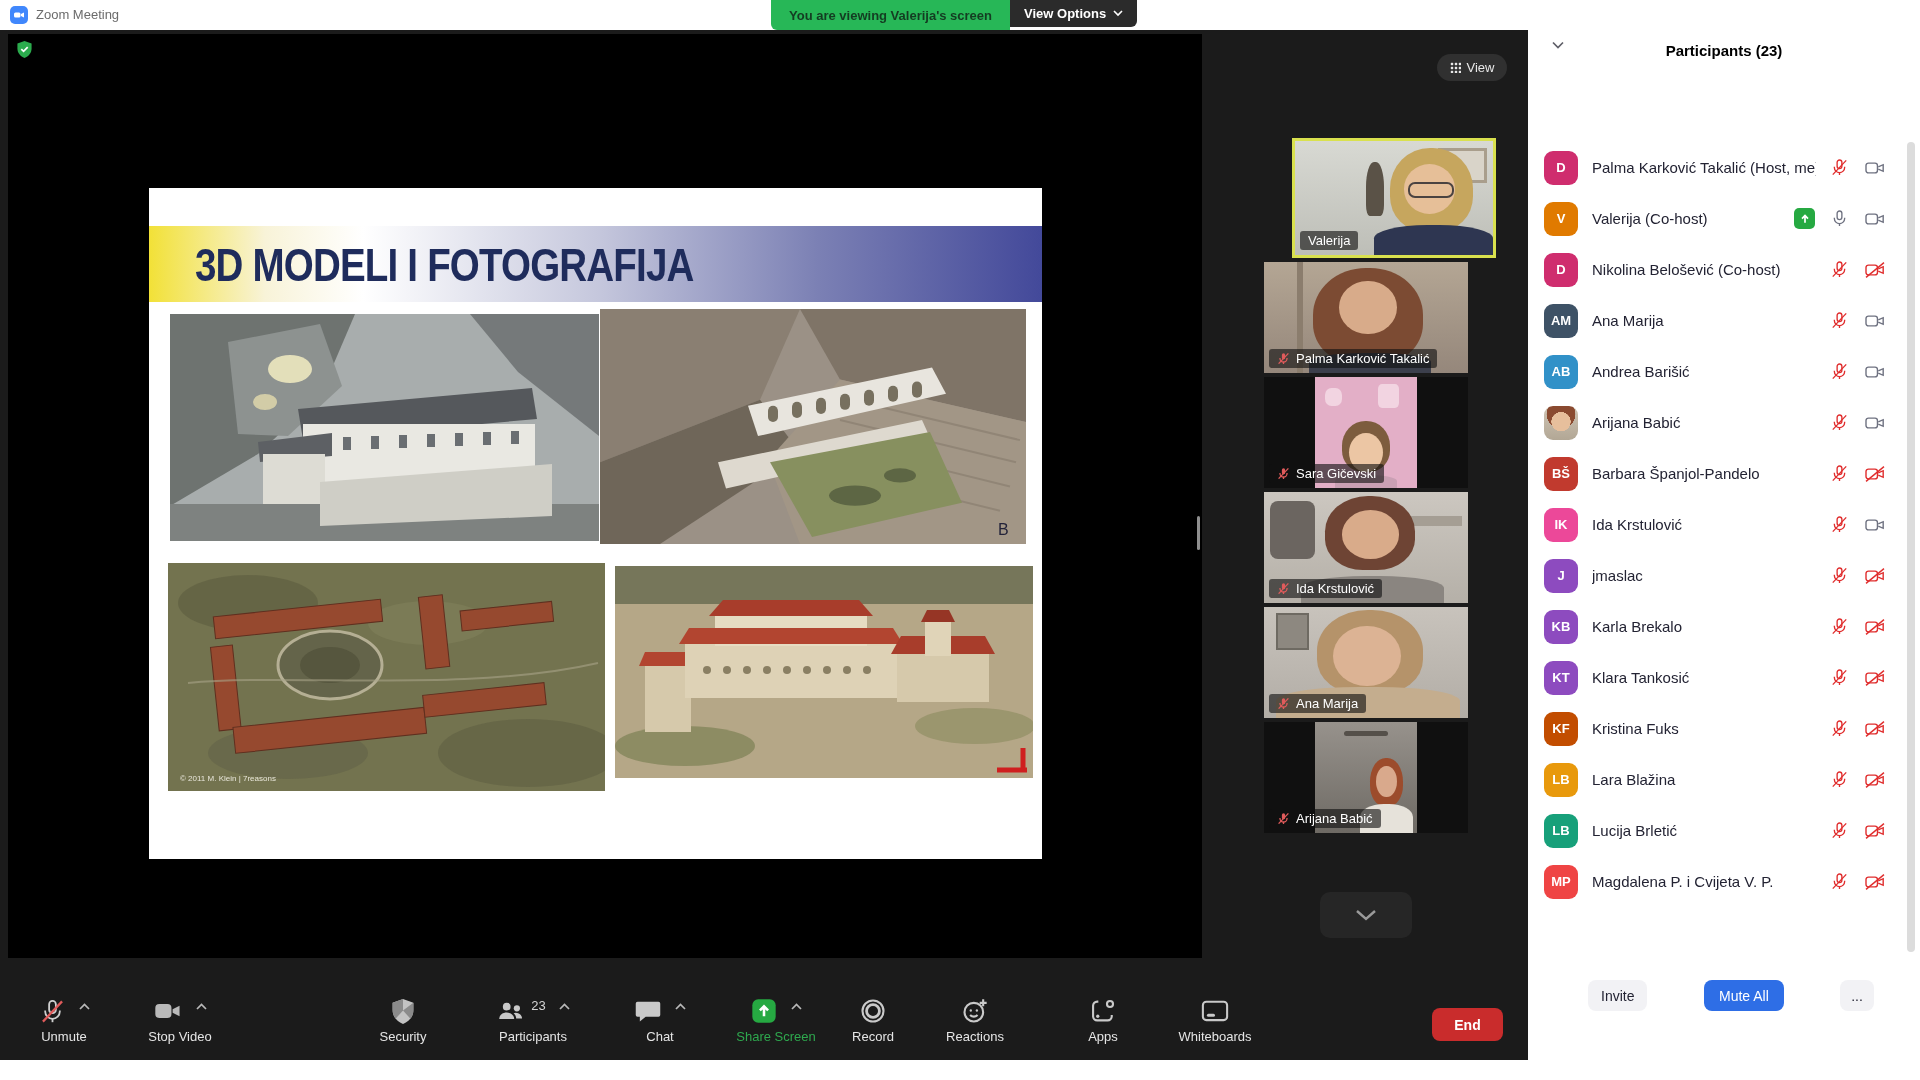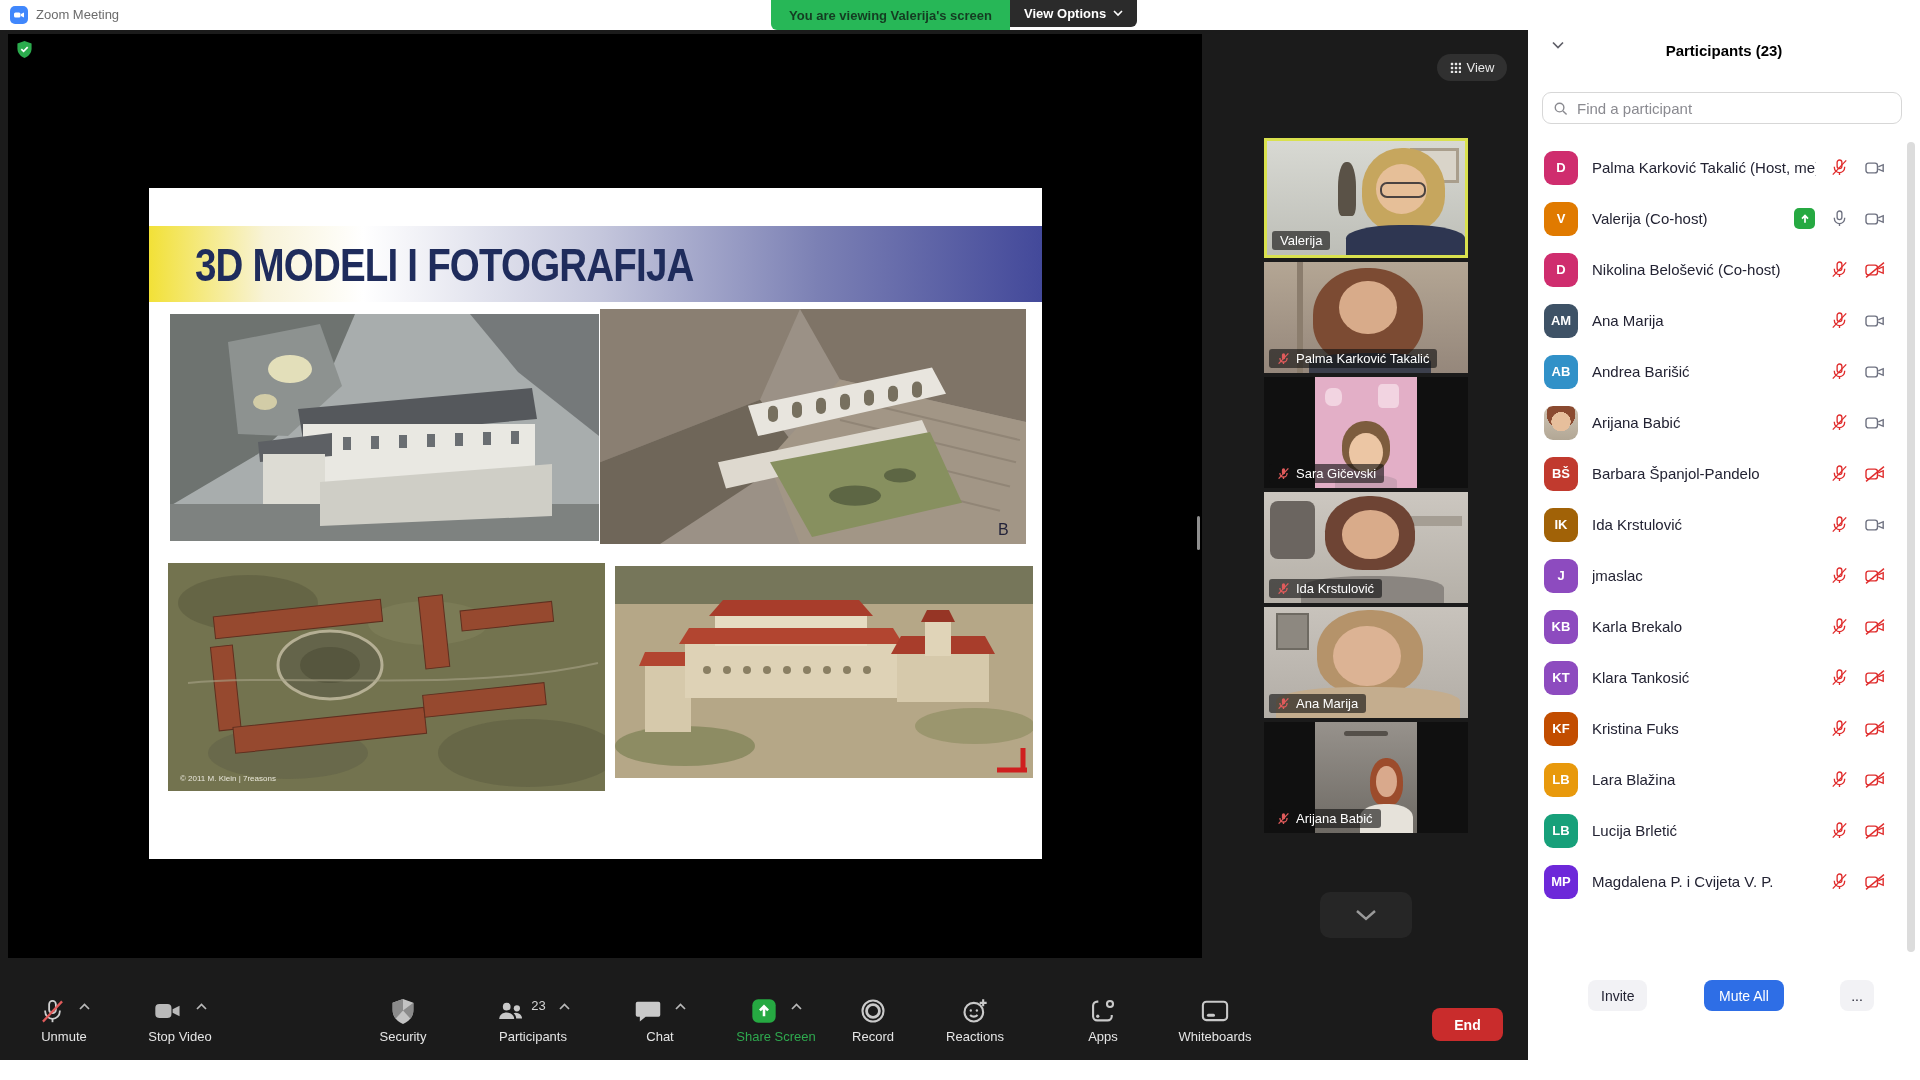--- a/index.html
+++ b/index.html
@@ -34,21 +34,21 @@
   .slide{position:absolute;left:149px;top:158px;width:893px;height:671px;background:#fff;}
   .slide-banner{position:absolute;left:0;top:38px;width:893px;height:76px;
     background:linear-gradient(90deg,#f2e137 0%,#f8f3d8 13%,#ffffff 24%,#c6c8dd 50%,#7b80b4 75%,#43499a 100%);display:flex;align-items:center;}
   .slide-title{margin-left:46px;font-size:47px;font-weight:600;color:#1f2c5c;letter-spacing:-1px;transform:scaleX(.82);transform-origin:left center;white-space:nowrap;}
   .simg{position:absolute;}
   .simg svg{display:block;width:100%;height:100%;}
 
   
   .thumbs{position:absolute;left:1264px;top:138px;width:204px;}
   .thumb{position:absolute;left:0;width:204px;height:111px;background:#101010;overflow:hidden;}
-  .thumb:nth-child(1){top:0;height:114px;border:3px solid #d9e14e;width:198px;}
+  .thumb:nth-child(1){top:0;height:114px;border:3px solid #d9e14e;width:198px;margin-left:28px;}
   .thumb:nth-child(2){top:124px;} .thumb:nth-child(3){top:239px;}
   .thumb:nth-child(4){top:354px;} .thumb:nth-child(5){top:469px;} .thumb:nth-child(6){top:584px;}
   .scene{position:absolute;inset:0;}
   .thumb.portrait .scene{left:25%;right:25%;}
   .person{position:absolute;inset:0;}
   .hair,.face,.torso,.d1,.d2{position:absolute;}
   .hair{border-radius:48% 48% 42% 42%;}
   .face{border-radius:50%;}
   .torso{border-radius:45% 45% 0 0;}
   .t-label{position:absolute;left:5px;bottom:5px;background:rgba(16,16,16,.62);color:#fff;font-size:13px;padding:2px 8px;border-radius:3px;display:flex;align-items:center;gap:6px;white-space:nowrap;max-width:180px;overflow:hidden;}
@@ -616,27 +616,20 @@
   <div class="panel">
     <div class="panel-header">
       <button class="panel-collapse">
         <svg width="12" height="8" viewBox="0 0 12 8">
             <path d="M1 1.5l5 5 5-5" stroke="#5f5f68" stroke-width="1.7" fill="none"></path>
           </svg>
       </button>
       <div class="panel-title">Participants (23)</div>
     </div>
 
-    <div class="p-search">
-      <svg width="15" height="15" viewBox="0 0 16 16" fill="none" stroke="#8a8a90" stroke-width="1.5">
-          <circle cx="7" cy="7" r="4.6"></circle>
-          <line x1="10.6" y1="10.6" x2="14.5" y2="14.5"></line>
-        </svg>
-      <input type="text" placeholder="Find a participant" style="">
-    </div>
 
     <div class="p-list">
       <div class="p-row">
           <div class="p-avatar" style="background: rgb(207, 45, 110);">D</div>
           <div class="p-name">Palma Karković Takalić (Host, me)</div>
           <div class="p-icons">
 
             <span>
               <svg width="19" height="19" viewBox="0 0 24 24" fill="none" stroke="#e02d2d" stroke-width="1.7">
                 <rect x="9" y="2.5" width="6" height="11" rx="3"></rect>
@@ -786,21 +779,21 @@
             <span>
               <svg width="22" height="18" viewBox="0 0 26 22" fill="none" stroke="#e02d2d" stroke-width="1.7">
                 <rect x="2" y="5" width="14" height="12" rx="3"></rect>
                 <path d="M17 9.5 23 7v8l-6-2.5"></path>
                 <line x1="2" y1="20" x2="24" y2="2"></line>
               </svg>
             </span>
           </div>
         </div>
         <div class="p-row">
-          <div class="p-avatar" style="background: #a16207;">IK</div>
+          <div class="p-avatar" style="background: #ec4899;">IK</div>
           <div class="p-name">Ida Krstulović</div>
           <div class="p-icons">
 
             <span>
               <svg width="19" height="19" viewBox="0 0 24 24" fill="none" stroke="#e02d2d" stroke-width="1.7">
                 <rect x="9" y="2.5" width="6" height="11" rx="3"></rect>
                 <path d="M5.5 11v1a6.5 6.5 0 0 0 13 0v-1"></path>
                 <line x1="12" y1="18.5" x2="12" y2="21.5"></line>
                 <line x1="3.5" y1="21" x2="20.5" y2="3"></line>
               </svg>
@@ -946,21 +939,21 @@
             <span>
               <svg width="22" height="18" viewBox="0 0 26 22" fill="none" stroke="#e02d2d" stroke-width="1.7">
                 <rect x="2" y="5" width="14" height="12" rx="3"></rect>
                 <path d="M17 9.5 23 7v8l-6-2.5"></path>
                 <line x1="2" y1="20" x2="24" y2="2"></line>
               </svg>
             </span>
           </div>
         </div>
         <div class="p-row">
-          <div class="p-avatar" style="background: #6d28d9;">MP</div>
+          <div class="p-avatar" style="background: #ef4444;">MP</div>
           <div class="p-name">Magdalena P. i Cvijeta V. P.</div>
           <div class="p-icons">
 
             <span>
               <svg width="19" height="19" viewBox="0 0 24 24" fill="none" stroke="#e02d2d" stroke-width="1.7">
                 <rect x="9" y="2.5" width="6" height="11" rx="3"></rect>
                 <path d="M5.5 11v1a6.5 6.5 0 0 0 13 0v-1"></path>
                 <line x1="12" y1="18.5" x2="12" y2="21.5"></line>
                 <line x1="3.5" y1="21" x2="20.5" y2="3"></line>
               </svg>

